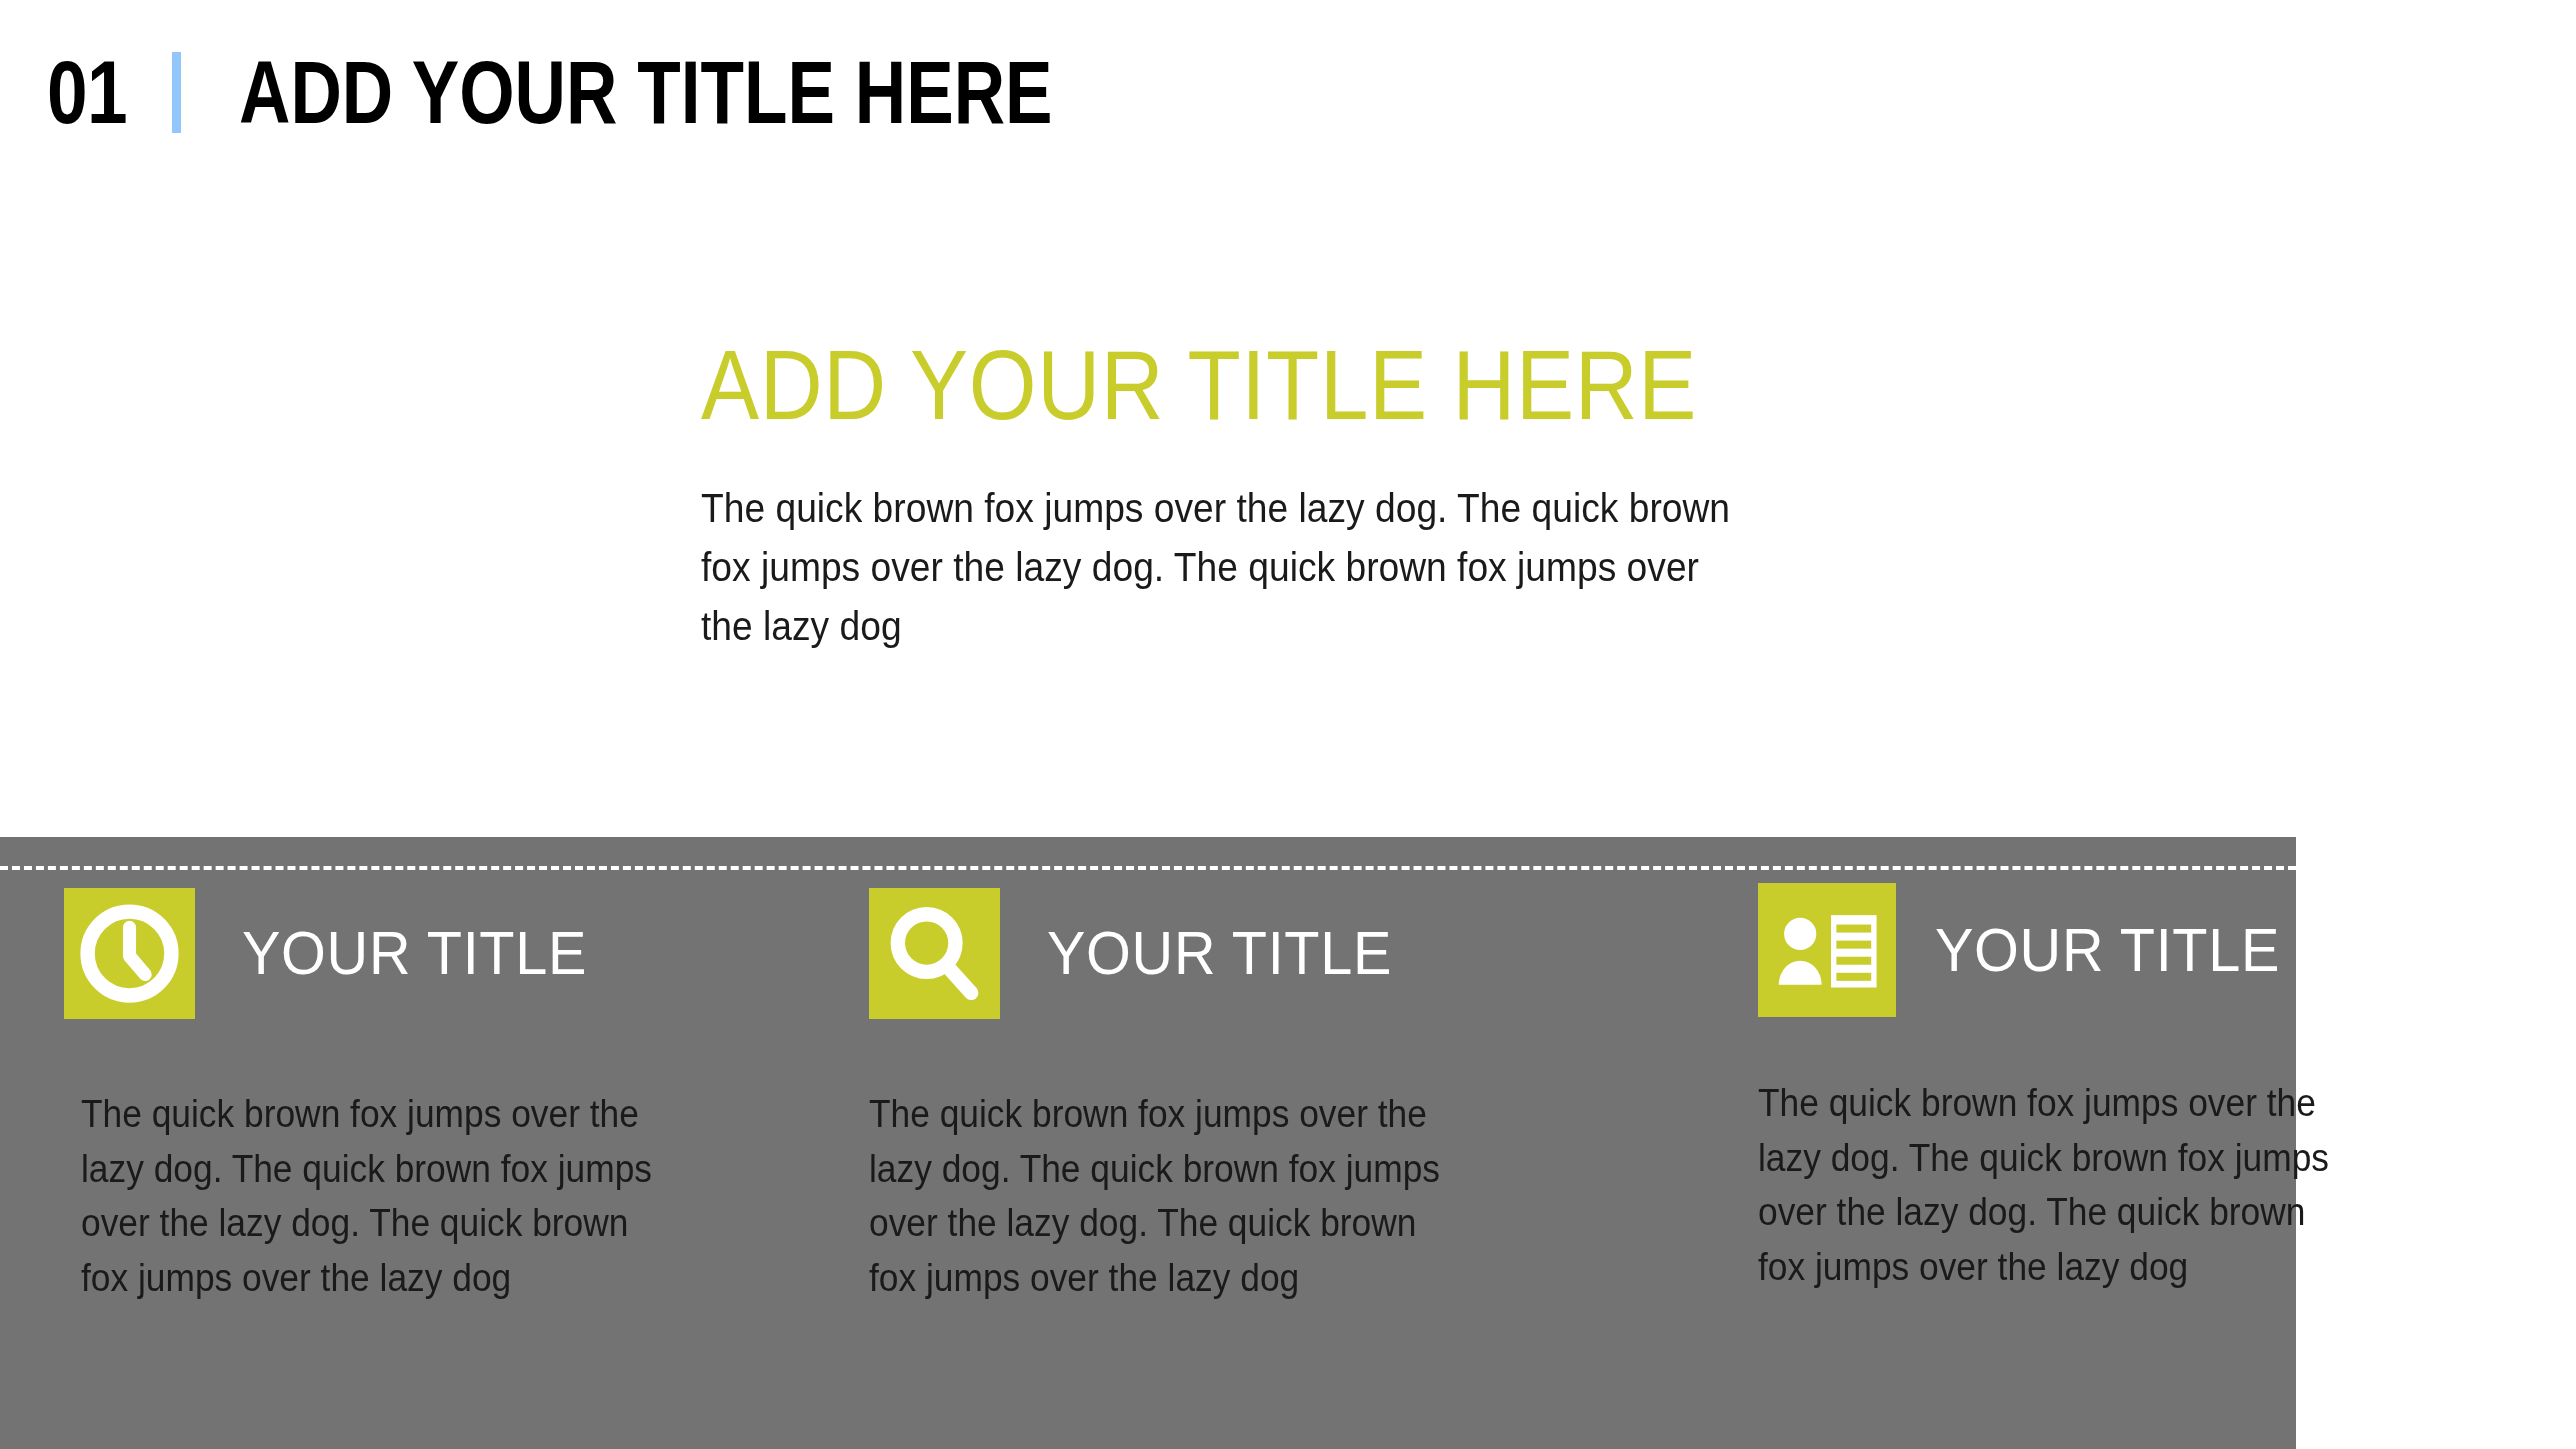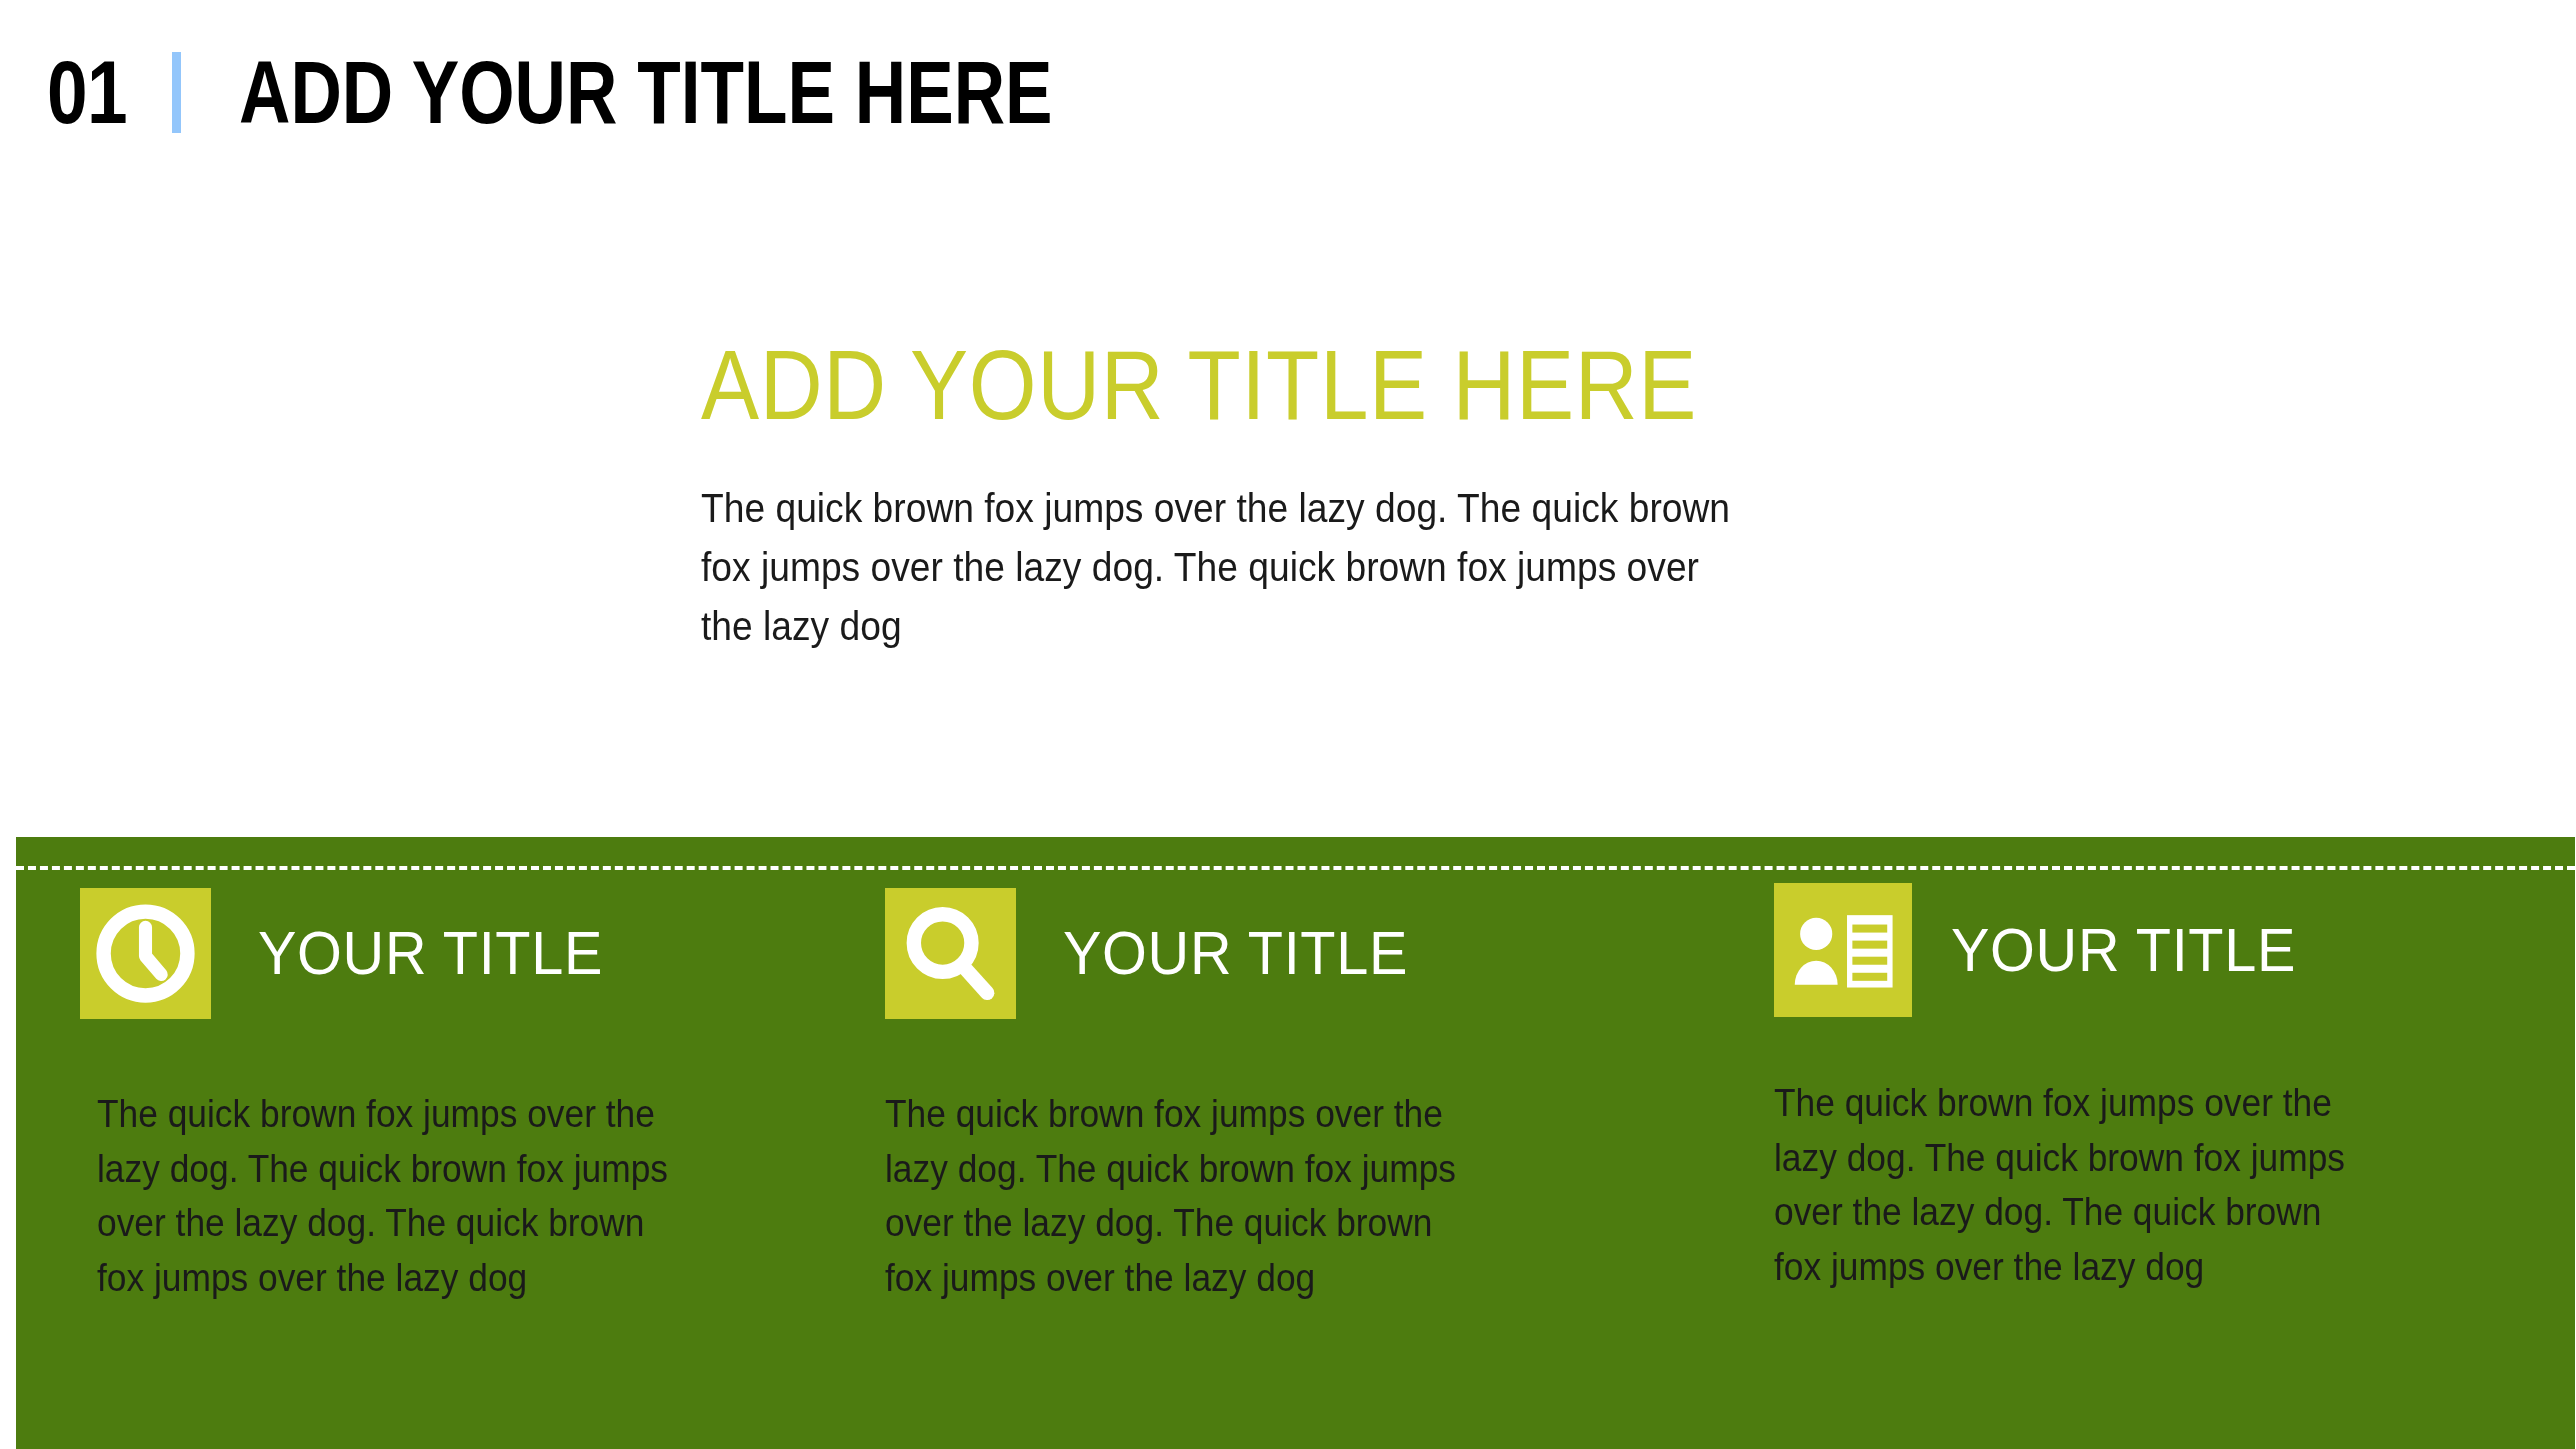--- a/index.html
+++ b/index.html
@@ -83,25 +83,25 @@
     line-height: 1.48;
     color: #1a1a1a;
     width: 1127px;
     transform: scaleX(0.93);
     transform-origin: left top;
   }
 
   
   .band {
     position: absolute;
-    left: 16px;
+    left: 0;
     top: 835px;
-    width: 2559px;
+    width: 2296px;
     height: 614px;
-    background: #4d7c0f;
+    background: #737373;
   }
   .band-topline {
     position: absolute;
     left: 0;
     top: 0;
     width: 100%;
     height: 2px;
     background: #ffffff;
   }
   .band-dashed {

